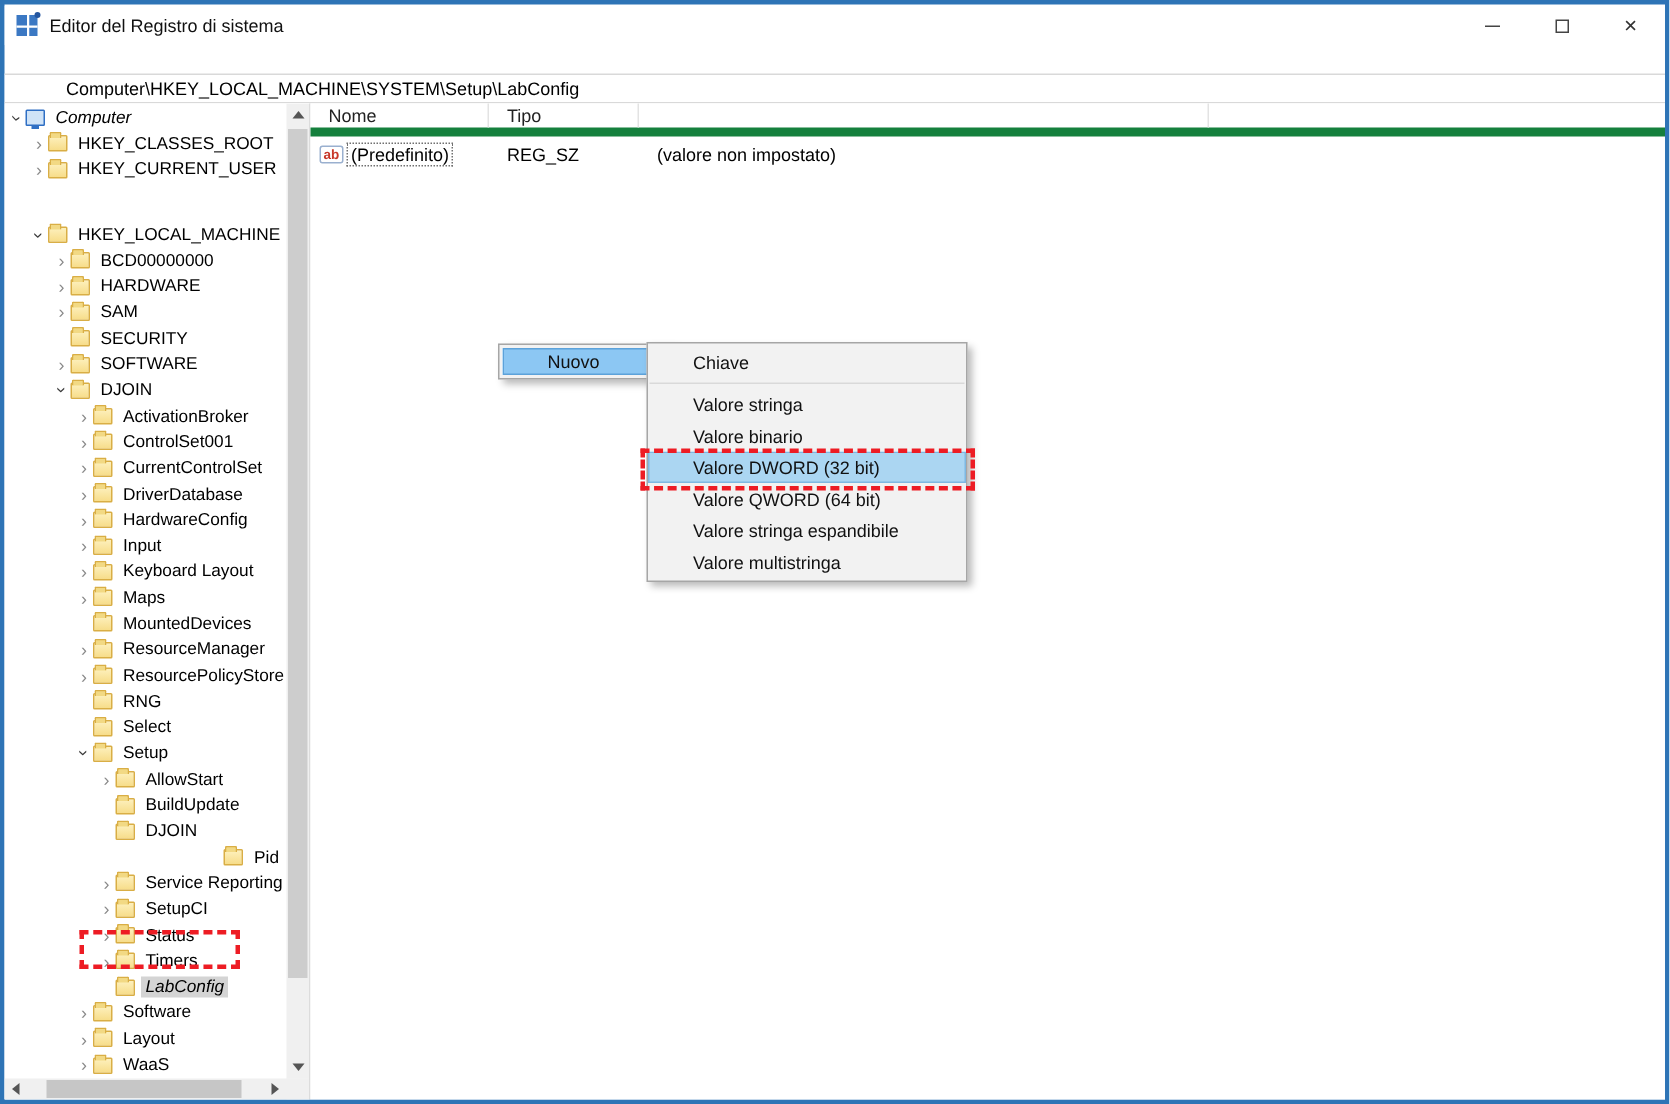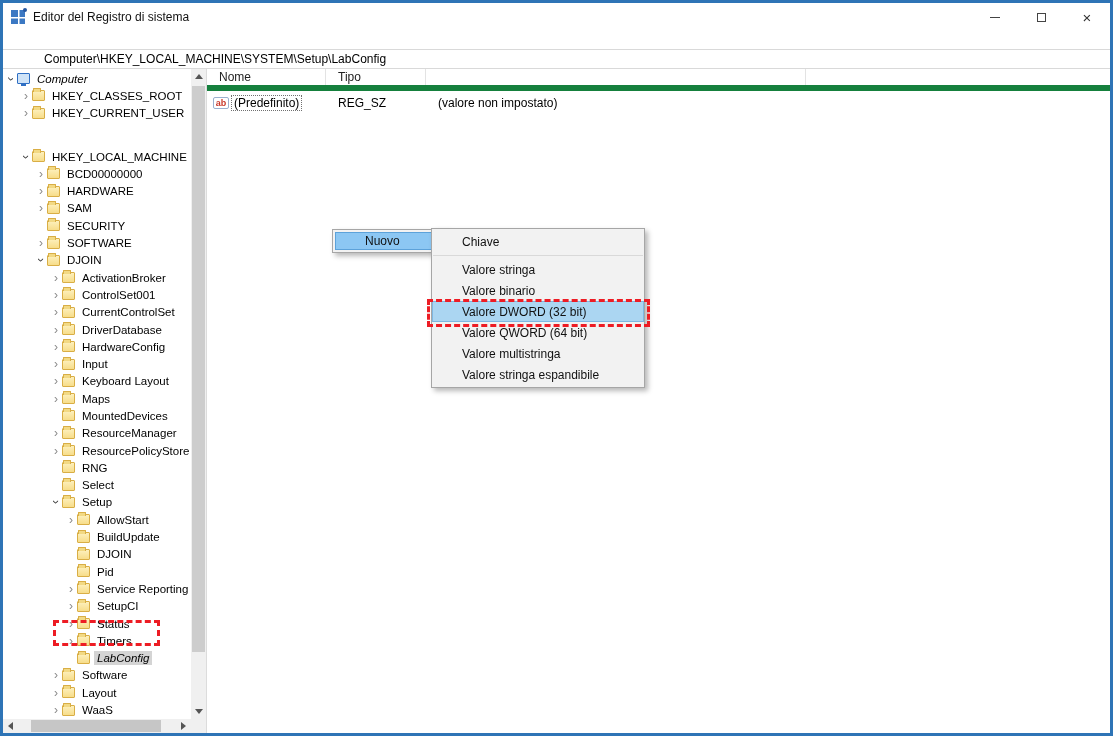--- a/index.html
+++ b/index.html
@@ -245,21 +245,21 @@
           <div class="tree-row" style="padding-left: 60px;">
             <span class="chev leaf"></span>
             <span class="tree-icon icon-folder"></span>
             <span class="tree-label">BuildUpdate</span>
           </div>
           <div class="tree-row" style="padding-left: 60px;">
             <span class="chev leaf"></span>
             <span class="tree-icon icon-folder"></span>
             <span class="tree-label">DJOIN</span>
           </div>
-          <div class="tree-row" style="padding-left: 60px;">
+          <div class="tree-row" style="padding-left: 60px; justify-content: flex-end;">
             <span class="chev leaf"></span>
             <span class="tree-icon icon-folder"></span>
             <span class="tree-label">Pid</span>
           </div>
           <div class="tree-row" style="padding-left: 60px;">
             <span class="chev collapsed"><span class="g">›</span></span>
             <span class="tree-icon icon-folder"></span>
             <span class="tree-label">Service Reporting AP</span>
           </div>
           <div class="tree-row" style="padding-left: 60px;">
@@ -371,23 +371,23 @@
       <div class="menu-item">
         <span>Valore binario</span>
       </div>
       <div class="menu-item hl-light">
         <span>Valore DWORD (32 bit)</span>
       </div>
       <div class="menu-item">
         <span>Valore QWORD (64 bit)</span>
       </div>
       <div class="menu-item">
+        <span>Valore stringa espandibile</span>
+      </div>
+      <div class="menu-item">
         <span>Valore multistringa</span>
-      </div>
-      <div class="menu-item">
-        <span>Valore stringa espandibile</span>
       </div>
     </div>
 
   <div id="ann-labconfig" class="annotation"></div>
   <div id="ann-dword" class="annotation"></div>
 
 </div>
 
 </body></html>

